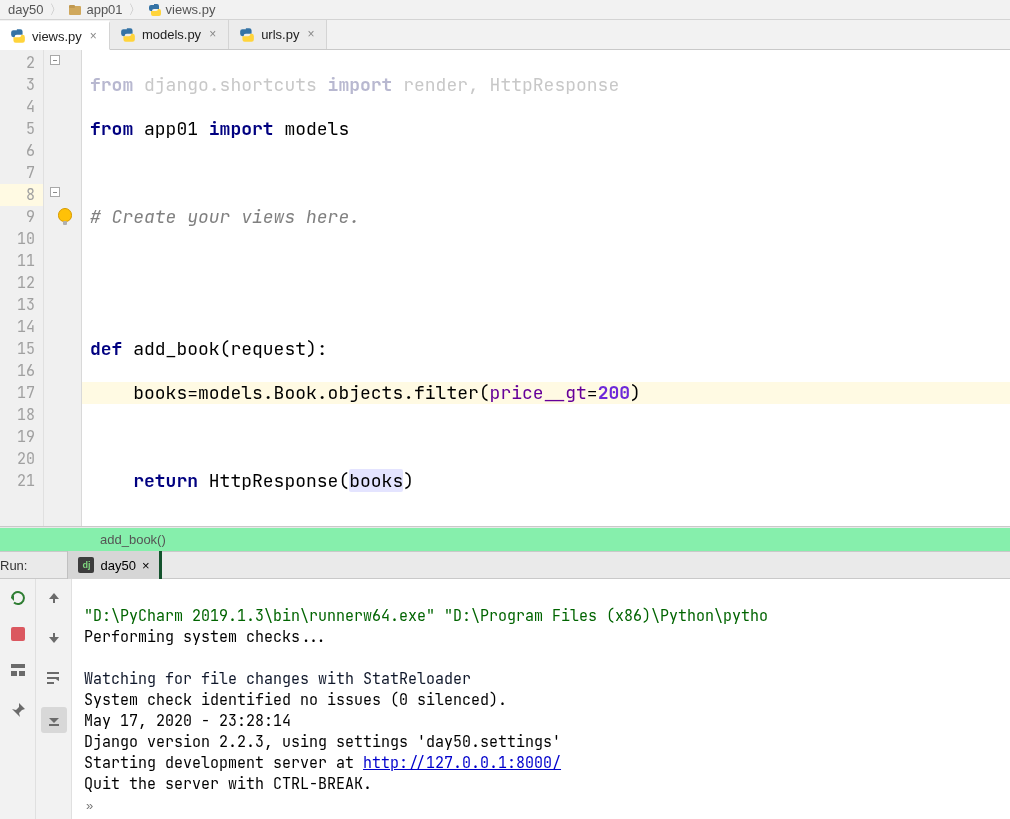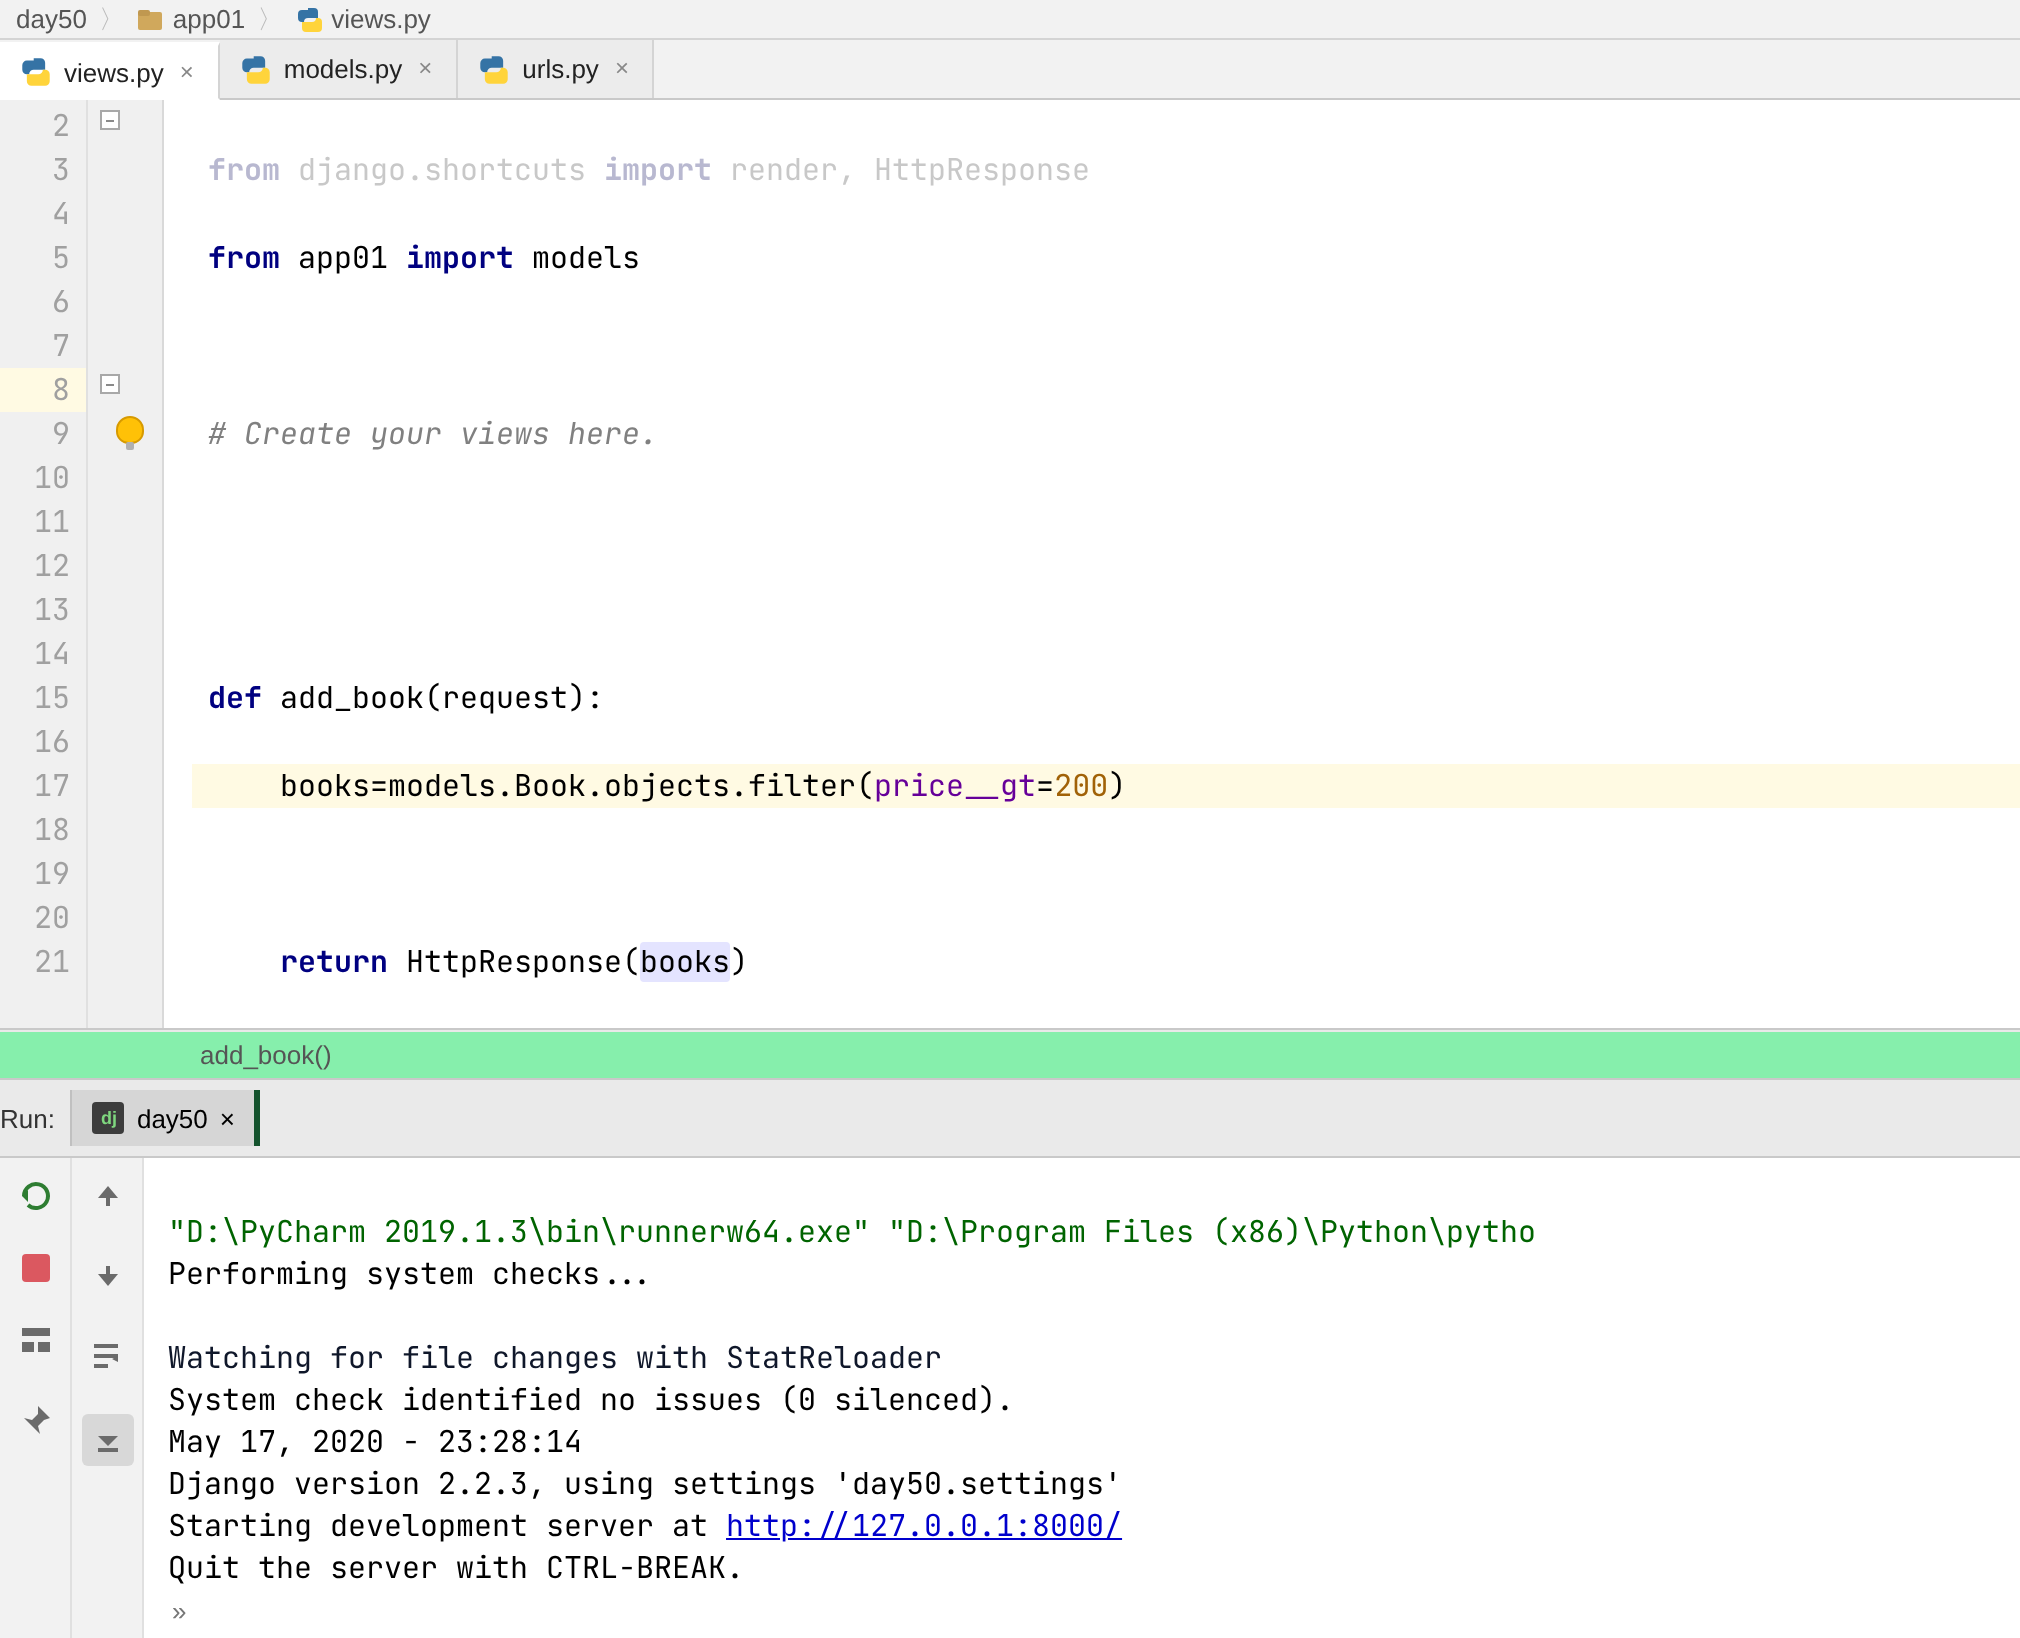--- a/index.html
+++ b/index.html
@@ -88,51 +88,52 @@
     position:absolute; left:14px;
     width:14px; height:14px; background:#FFC107; border-radius:50% 50% 45% 45%;
     border:1px solid #d79a00;
   }
   .bulb::after{
     content:""; position:absolute; left:4px; top:12px; width:4px; height:4px; background:#b0b0b0; border-radius:1px;
   }
   .code {
     flex:1;
     font-family: "JetBrains Mono","Consolas",monospace;
-    font-size:15px;
+    font-size:18px;
     line-height:22px;
     padding-top:2px;
-    padding-left:22px;
+    padding-left:8px;
     white-space:pre;
     position:relative;
   }
   .code-row { height:22px; }
   .hl-line { background:#fffae3; margin-left:-8px; padding-left:8px; }
   .kw { color:#000080; font-weight:bold; }
   .cmt { color:#808080; font-style:italic; }
-  .num { color:#a16207; }
+  .num { color:#6d28d9;font-weight:bold; }
   .prm { color:#660099; }
   .bg-box { background:#e4e4ff; border-radius:2px; }
   .status-line {
     height:24px;
     background:#86efac;
     border-top:1px solid #e9e9e9;
     font-size:13px;
     color:#555;
     padding-left:100px;
     display:flex; align-items:center;
   }
   .run-header {
-    height:40px;
+    height:28px;
     background:#eaeaea;
     border-top:1px solid #c9c9c9;
     border-bottom:1px solid #c9c9c9;
     display:flex;
     align-items:center;
     font-size:13px;
+    gap:32px;
   }
   .run-header .run-label { padding:0 8px 0 0; color:#333; }
   .run-tab {
     background:#d6d6d6;
     height:28px;
     display:flex; align-items:center; gap:6px;
     padding:0 10px;
     border-right:3px solid #14532d;
     border-left:1px solid #c0c0c0;
   }

